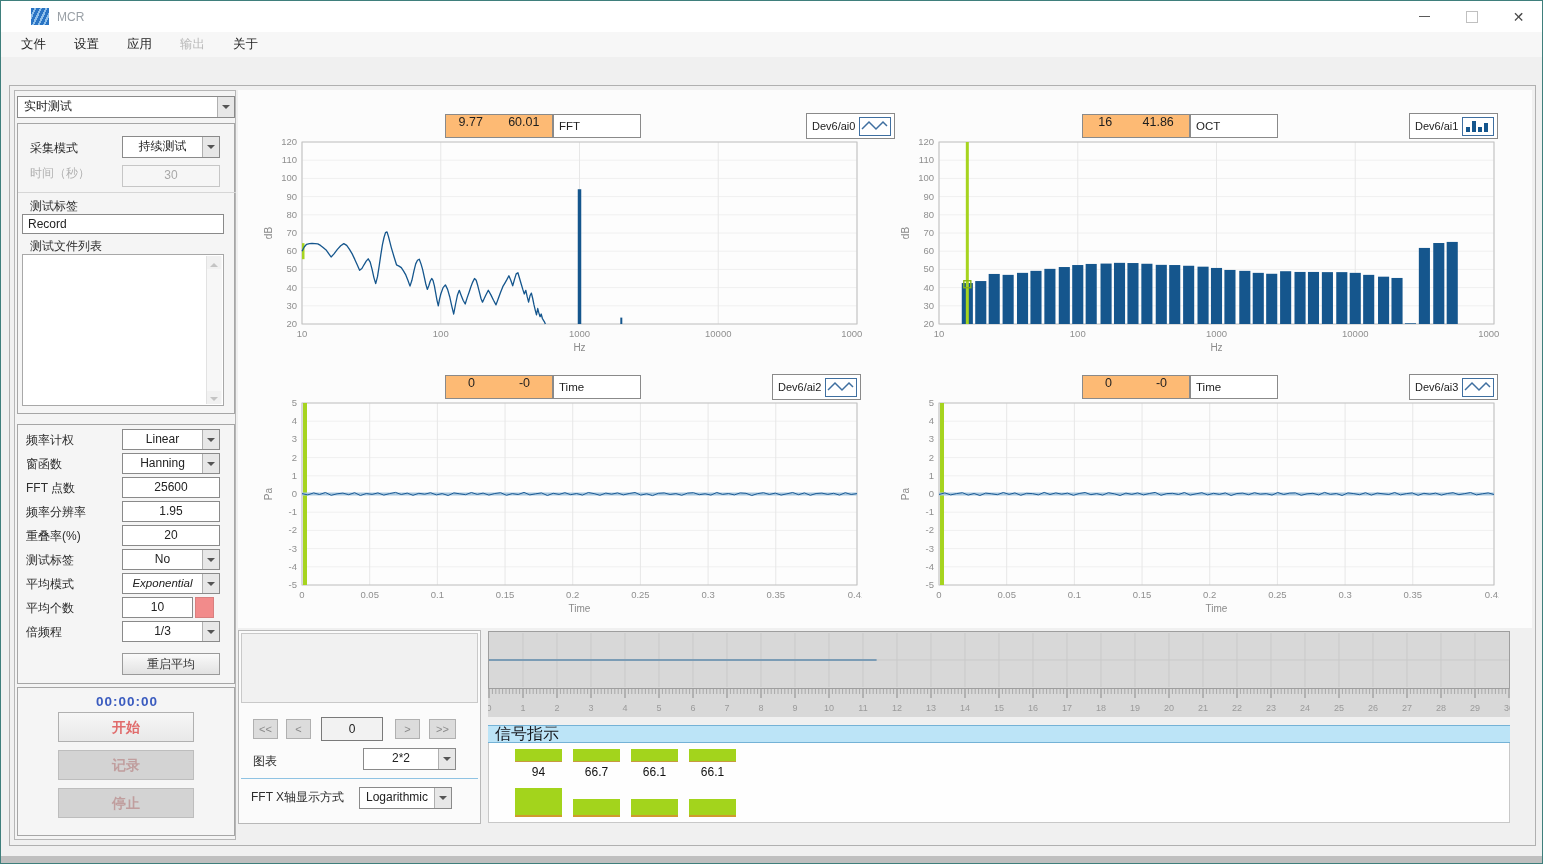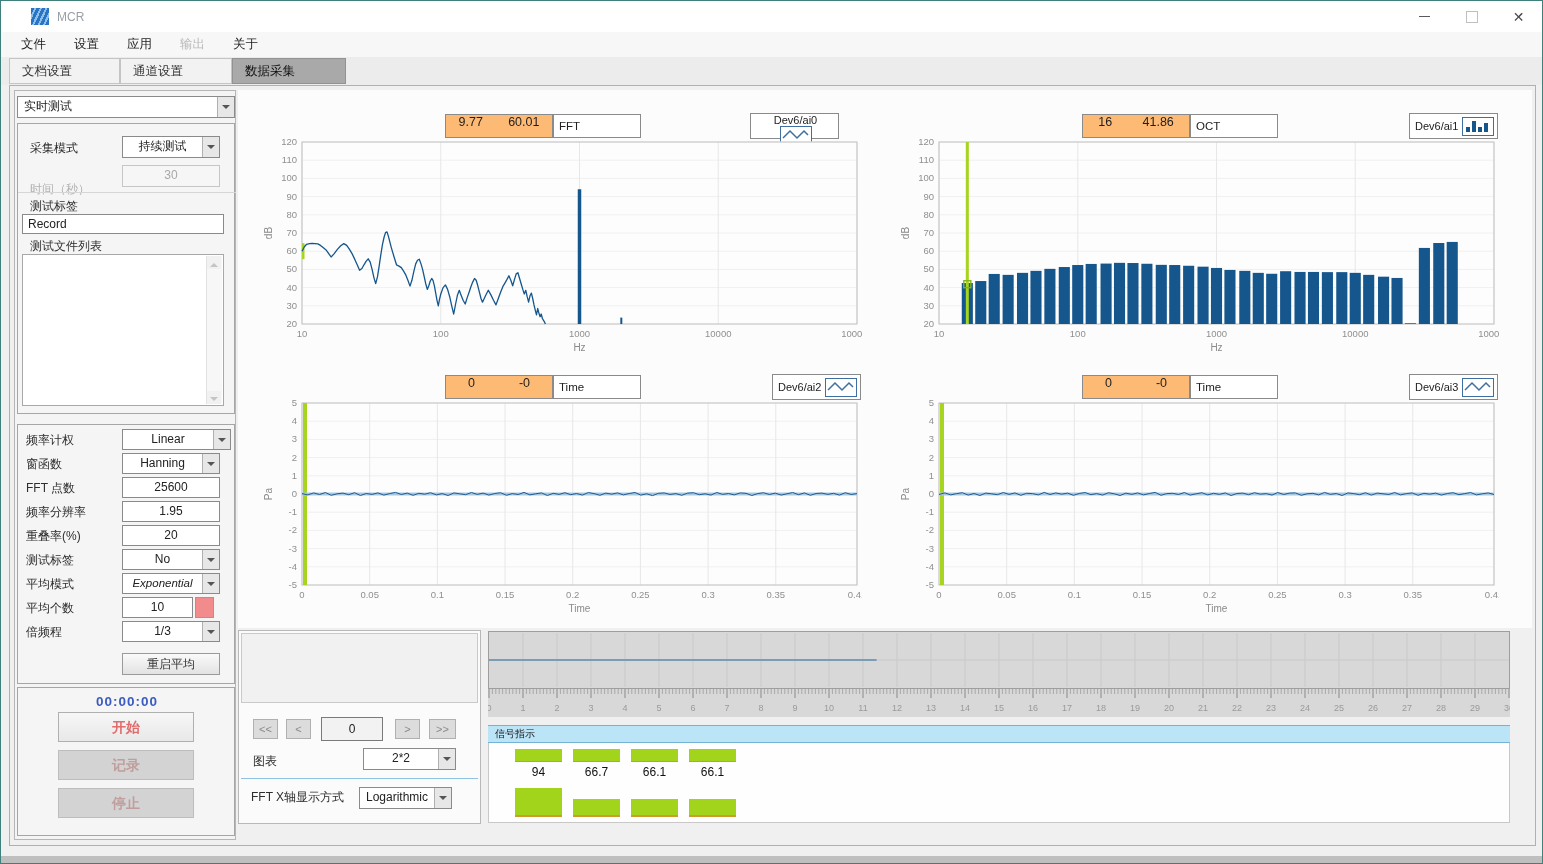--- a/index.html
+++ b/index.html
@@ -41,21 +41,21 @@
   .chbox{border:1px solid #8a8a8a;background:#fff;display:flex;align-items:center;justify-content:space-between;padding:0 3px 0 5px;font-size:11px;color:#222;}
   .chicon{width:30px;height:17px;border:1px solid #3f6fa0;background:#fff;}
   .btn3d{border:1px solid #9a9a9a;background:linear-gradient(#fafafa,#e2e2e2);font-size:12px;color:#333;text-align:center;}
   .bigbtn{border:1px solid #b0b0b0;background:linear-gradient(#f6f6f6,#e8e8e8);font-size:14px;font-weight:bold;text-align:center;}
   .bigbtn.start{color:#e06c6c;}
   .bigbtn.disabled{background:#d3d3d3;border:1px solid #bdbdbd;color:#c09e9e;}
   .timer{font-size:13.5px;font-weight:bold;color:#3a5bbf;text-align:center;letter-spacing:1px;}
   .navbtn{border:1px solid #b0b0b0;background:#dcdcdc;color:#8a8a8a;font-size:11px;text-align:center;line-height:18px;}
   .numbox{border:1px solid #7a7a7a;background:#f2f2f2;font-size:12px;color:#222;text-align:center;line-height:22px;}
   .bluehr{border-top:1px solid #8fc3e3;}
-  .sighdr{background:#bce4f7;border-top:1px solid #74b2d6;border-bottom:1px solid #74b2d6;font-size:10px;color:#15151a;line-height:16px;padding-left:7px;}
+  .sighdr{background:#bce4f7;border-top:1px solid #74b2d6;border-bottom:1px solid #74b2d6;font-size:16px;color:#15151a;line-height:16px;padding-left:7px;}
   .sigbody{background:#fefefe;border:1px solid #c8c8c8;border-top:none;}
   .gbar{position:absolute;width:47px;background:#a3d41c;border-bottom:1px solid #c79a40;}
   .gbar2{position:absolute;width:47px;background:#a3d41c;border-bottom:2px solid #d09a2e;}
   .gval{position:absolute;width:47px;text-align:center;font-size:12px;color:#111;}
   .scroll{position:absolute;right:1px;top:1px;bottom:1px;width:15px;background:#f7f7f7;border-left:1px solid #e2e2e2;}
   .sarrow{position:absolute;left:0;width:14px;height:13px;background:#f1f1f1;}
   .sarrow::after{content:"";position:absolute;left:3px;border:4px solid transparent;}
   .sarrow.up::after{top:3px;border-bottom-color:#c4c4c4;}
   .sarrow.down::after{top:6px;border-top-color:#c4c4c4;}
   .hline{border-top:1px solid #d6d6d6;}
@@ -84,57 +84,52 @@
   </div>
 
   <div class="abs menubar">
     <span class="menu-item">文件</span>
     <span class="menu-item">设置</span>
     <span class="menu-item">应用</span>
     <span class="menu-item disabled">输出</span>
     <span class="menu-item">关于</span>
   </div>
 
-  <div class="abs tabstrip">
-    <div class="abs tab" style="left:8px;width:111px;">文档设置</div>
-    <div class="abs tab" style="left:119px;width:112px;">通道设置</div>
-    <div class="abs tab active" style="left:231px;width:114px;">数据采集</div>
-  </div>
 
   <div class="abs main">
 
     <div class="abs sidebar">
       <div class="abs dd" style="left:2px;top:5px;width:218px;height:22px;">
         <span class="val left">实时测试</span>
         <span class="btn"></span>
       </div>
 
       <div class="abs groupbox" style="left:2px;top:32px;width:218px;height:291px;">
         <span class="abs lbl" style="left:12px;top:16px;">采集模式</span>
         <div class="abs dd" style="left:104px;top:12px;width:98px;height:22px;">
           <span class="val">持续测试</span>
           <span class="btn"></span>
         </div>
-        <span class="abs lbl disabled" style="left:12px;top:57px;">时间（秒）</span>
+        <span class="abs lbl disabled" style="left:12px;top:41px;">时间（秒）</span>
         <div class="abs tb disabled" style="left:104px;top:41px;width:98px;height:22px;">30</div>
         <div class="abs hline" style="left:0;top:68px;width:218px;"></div>
         <span class="abs lbl" style="left:12px;top:74px;">测试标签</span>
         <div class="abs tb" style="left:4px;top:90px;width:202px;height:20px;text-align:left;padding-left:5px;">Record</div>
         <span class="abs lbl" style="left:12px;top:114px;">测试文件列表</span>
         <div class="abs" style="left:4px;top:130px;width:202px;height:152px;background:#fff;border:1px solid #a8a8a8;">
           <div class="scroll">
             <span class="sarrow up" style="top:0;"></span>
             <span class="sarrow down" style="bottom:0;"></span>
           </div>
         </div>
       </div>
 
       <div class="abs groupbox" style="left:2px;top:333px;width:218px;height:260px;">
         <span class="abs lbl" style="left:8px;top:7px;">频率计权</span>
-        <div class="abs dd" style="left:104px;top:4px;width:109px;height:21px;">
+        <div class="abs dd" style="left:104px;top:4px;width:98px;height:21px;">
           <span class="val">Linear</span>
             <span class="btn"></span>
         </div>
         <span class="abs lbl" style="left:8px;top:31px;">窗函数</span>
         <div class="abs dd" style="left:104px;top:28px;width:98px;height:21px;">
           <span class="val">Hanning</span>
             <span class="btn"></span>
         </div>
         <span class="abs lbl" style="left:8px;top:55px;">FFT 点数</span>
         <div class="abs tb" style="left:104px;top:52px;width:98px;height:21px;text-align:center;">25600</div>
@@ -171,21 +166,21 @@
       </div>
     </div>
 
     <div class="abs whitebg" style="left:228px;top:4px;width:1294px;height:538px;"></div>
 
     <div class="abs vbox" style="left:435px;top:28px;width:108px;height:24px;">
       <span>9.77</span>
       <span>60.01</span>
     </div>
     <div class="abs lblbox" style="left:543px;top:28px;width:88px;height:24px;">FFT</div>
-    <div class="abs chbox" style="left:740px;top:27px;width:89px;height:26px;flex-direction:column;">
+    <div class="abs chbox" style="left:796px;top:27px;width:89px;height:26px;">
       <span>Dev6/ai0</span>
       <span class="chicon"><svg width="28" height="15">
             <polyline points="2,11 9,4 16,11 23,4 27,8" fill="none" stroke="#3f6fa0" stroke-width="1.5"></polyline>
           </svg></span>
     </div>
 
     <div class="abs vbox" style="left:1072px;top:28px;width:108px;height:24px;">
       <span>16</span>
       <span>41.86</span>
     </div>

